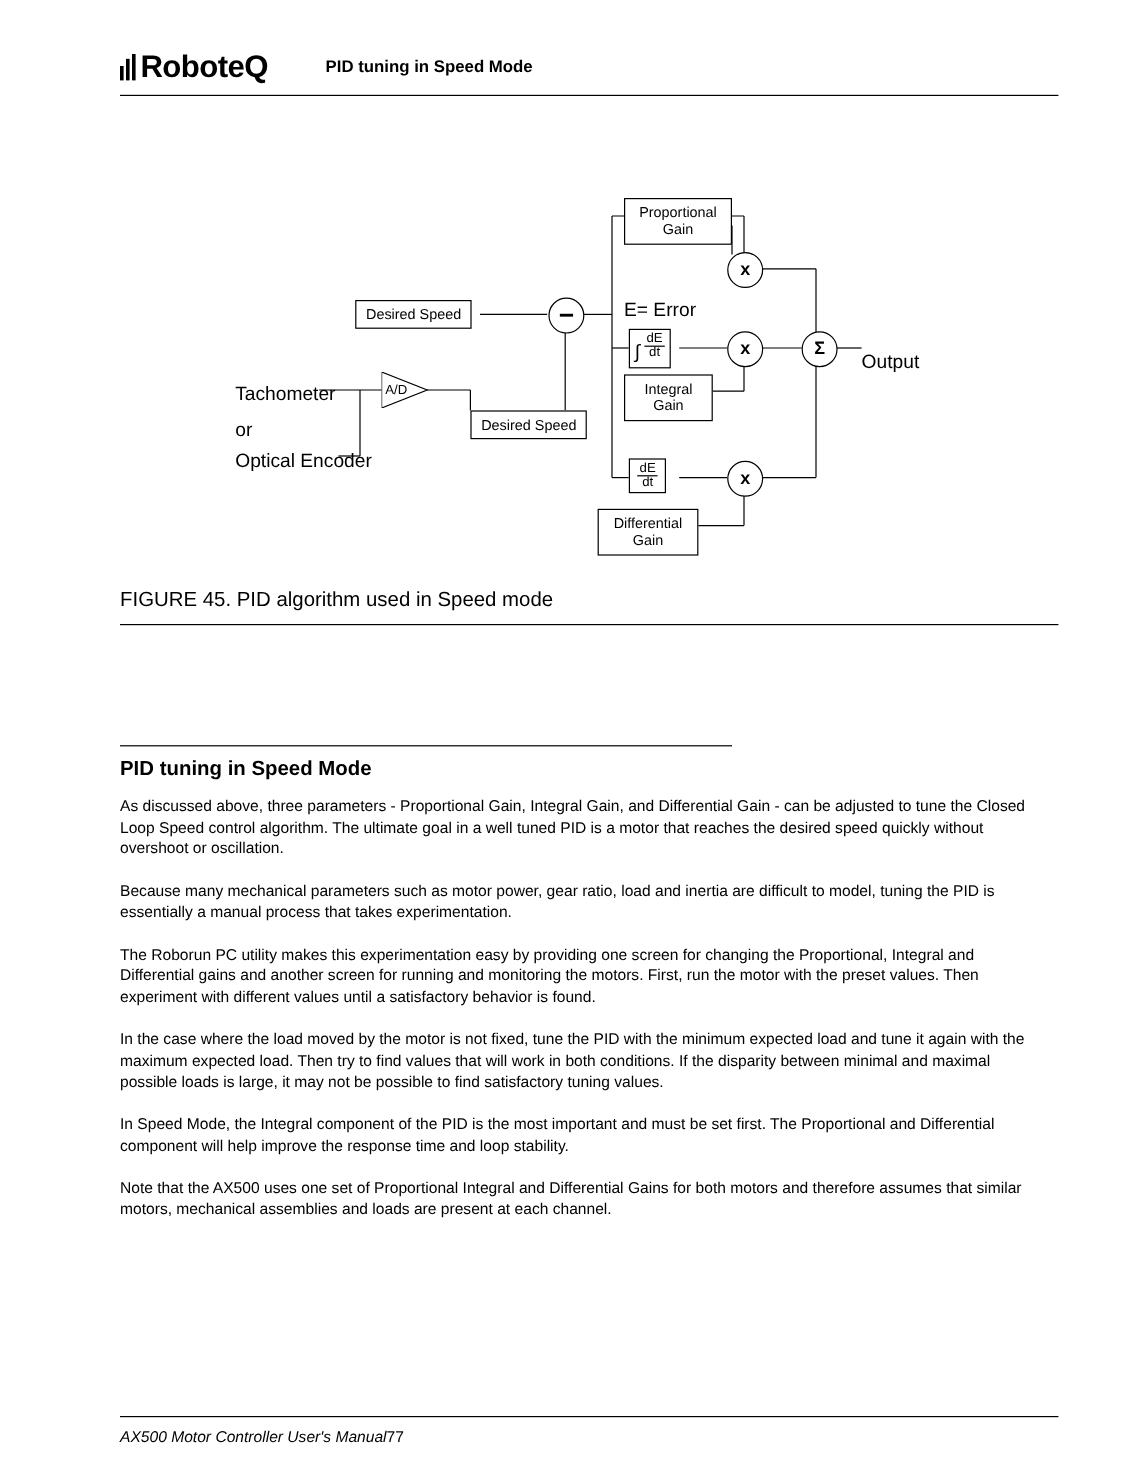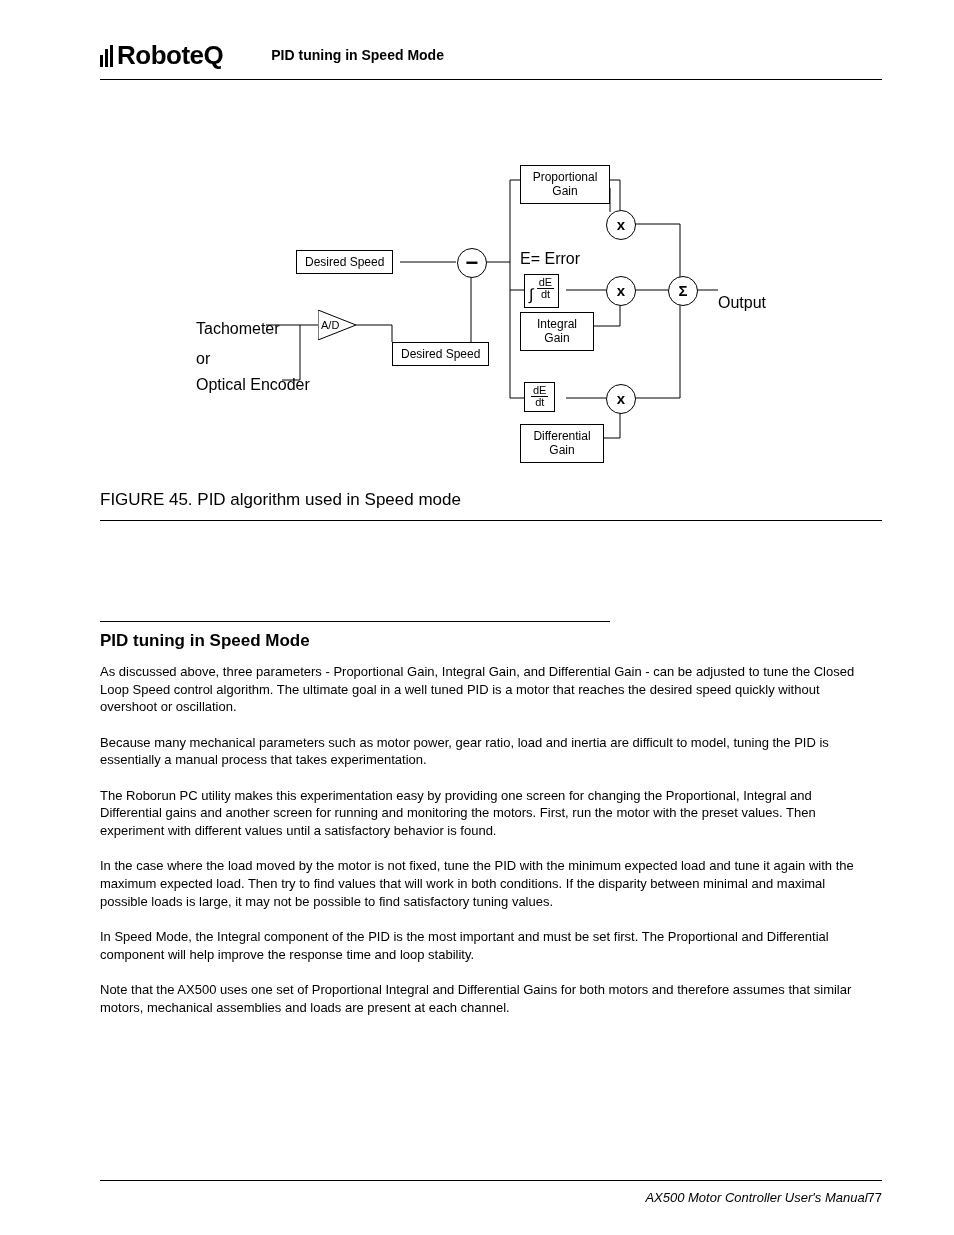--- a/index.html
+++ b/index.html
@@ -113,21 +113,21 @@
     font-size: 13px;
     line-height: 1.35;
   }
   .footer {
     position:absolute;
     left:100px; right:72px;
     bottom:28px;
     border-top:1px solid #000;
     padding-top:8px;
     display:flex;
-    justify-content:flex-end;
+    justify-content:flex-start;
     font-size:13px;
     font-style: italic;
   }
   .footer .pnum { font-style: normal; }
 </style>
 </head>
 <body>
 
 <div class="page">
 
@@ -245,21 +245,21 @@
 Gain</span>
     </div>
 
     <div class="fbox" style="left:424px; top:222px; padding:2px 6px;">
       <span class="frac">
         <span class="num">dE</span>
         <span class="den">dt</span>
       </span>
     </div>
 
-    <div class="fbox" style="left:420px; top:264px; width:66px;">
+    <div class="fbox" style="left:398px; top:264px; width:66px;">
       <span style="white-space:pre-line;">Differential
 Gain</span>
     </div>
 
     <div class="fig-caption">FIGURE 45.  PID algorithm used in Speed mode</div>
   </div>
 
   <h2 class="section-heading">PID tuning in Speed Mode</h2>
 
   <div class="body-text">

